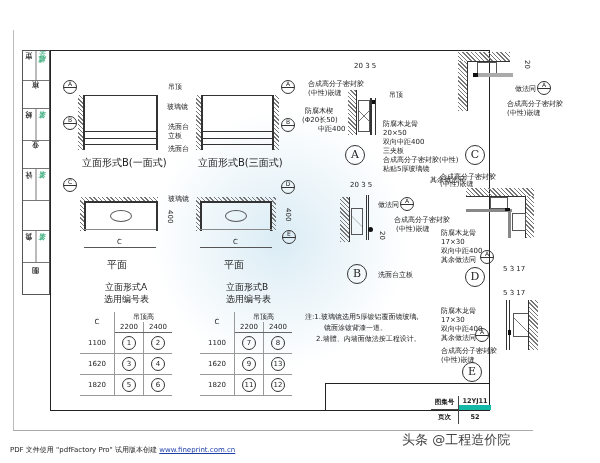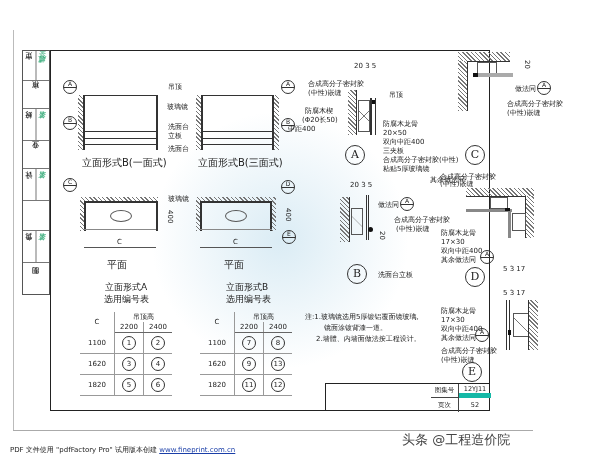--- a/index.html
+++ b/index.html
@@ -21,21 +21,21 @@
   .line{position:absolute;background:#333;}
   .tbl{position:absolute;border-collapse:collapse;font-size:7px;}
   .tbl td{border-bottom:1px solid #999;text-align:center;height:20px;padding:0 4px;}
   .tbl tr.h1 td{height:10px;border-bottom:none;}
   .tbl tr.h2 td{height:10px;border-bottom:1px solid #666;}
   .tbl td.c{border-right:1px solid #999;width:26px;}
   .tbl td.mid{border-left:1px solid #999;}
   .num{display:inline-block;width:12px;height:12px;border:1px solid #333;border-radius:50%;font-size:7px;line-height:12px;text-align:center;}
   .titleblock{position:absolute;left:325px;top:383px;width:165px;height:28px;border-top:1.5px solid #222;border-left:1.5px solid #222;box-sizing:border-box;}
   .tb-title{position:absolute;left:0;top:0;width:105px;height:100%;display:flex;align-items:center;justify-content:center;font-size:9px;border-right:1px solid #444;box-sizing:border-box;}
-  .tb-grid{position:absolute;left:105px;top:0;width:60px;height:100%;}
+  .tb-grid{position:absolute;left:105px;top:12px;width:60px;height:100%;font-weight:bold;}
   .tb-cell{position:absolute;font-size:6.5px;display:flex;align-items:center;justify-content:center;box-sizing:border-box;}
   .footer{position:absolute;left:10px;top:445px;font-size:7px;color:#222;}
   .footer a{color:#1a3ea8;text-decoration:underline;}
   .brand{position:absolute;left:402px;top:431px;font-size:13px;color:#444;}
 </style>
 </head>
 <body>
 
 <div class="page-edge"></div>
 <div class="bottom-edge"></div>
@@ -213,21 +213,21 @@
       </tr>
 </tbody>
   </table>
 
 <div>
   <div class="t" style="left:354px;top:62px">20  3  5</div>
   <div class="t" style="left:308px;top:80px">合成高分子密封胶</div>
   <div class="t" style="left:308px;top:89px">(中性)嵌缝</div>
   <div class="t" style="left:305px;top:107px">防腐木楔</div>
   <div class="t" style="left:302px;top:116px">(Φ20长50)</div>
-  <div class="t" style="left:288px;top:125px">中距400</div>
+  <div class="t" style="left:318px;top:125px">中距400</div>
   <div class="hatch" style="left:348px;top:90px;width:8px;height:45px"></div>
   <div class="line" style="left:356px;top:90px;width:1px;height:45px"></div>
   <div style="position:absolute;left:358px;top:100px;width:10px;height:30px;border:1px solid #555;background:linear-gradient(45deg,transparent 48%,#777 50%,transparent 52%),linear-gradient(-45deg,transparent 48%,#777 50%,transparent 52%)"></div>
   <div class="line" style="left:370px;top:98px;width:2px;height:37px"></div>
   <div class="line" style="left:372px;top:100px;width:3px;height:4px;background:#111"></div>
   <div class="line" style="left:375px;top:98px;width:1px;height:37px"></div>
   <div class="t" style="left:389px;top:91px">吊顶</div>
   <div class="t" style="left:383px;top:120px">防腐木龙骨</div>
   <div class="t" style="left:383px;top:129px">20×50</div>
   <div class="t" style="left:383px;top:138px">双向中距400</div>

